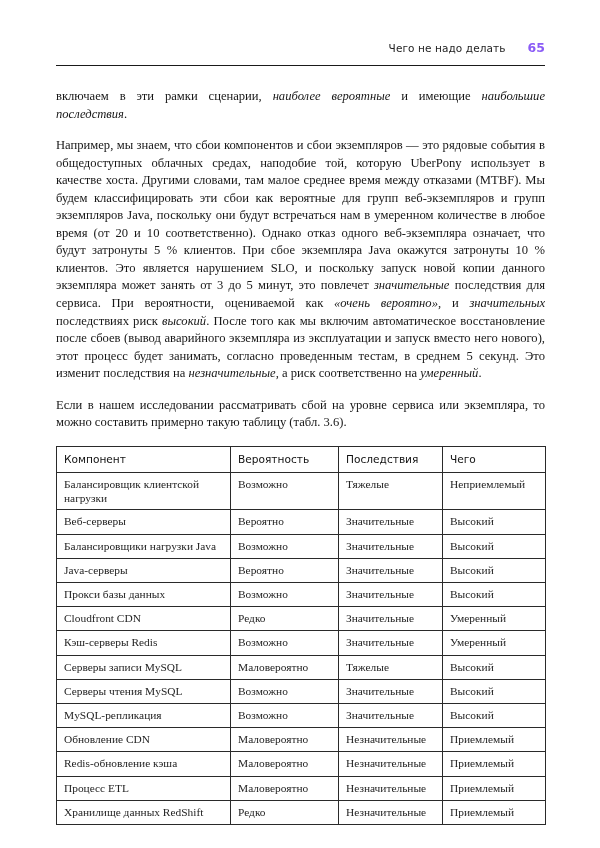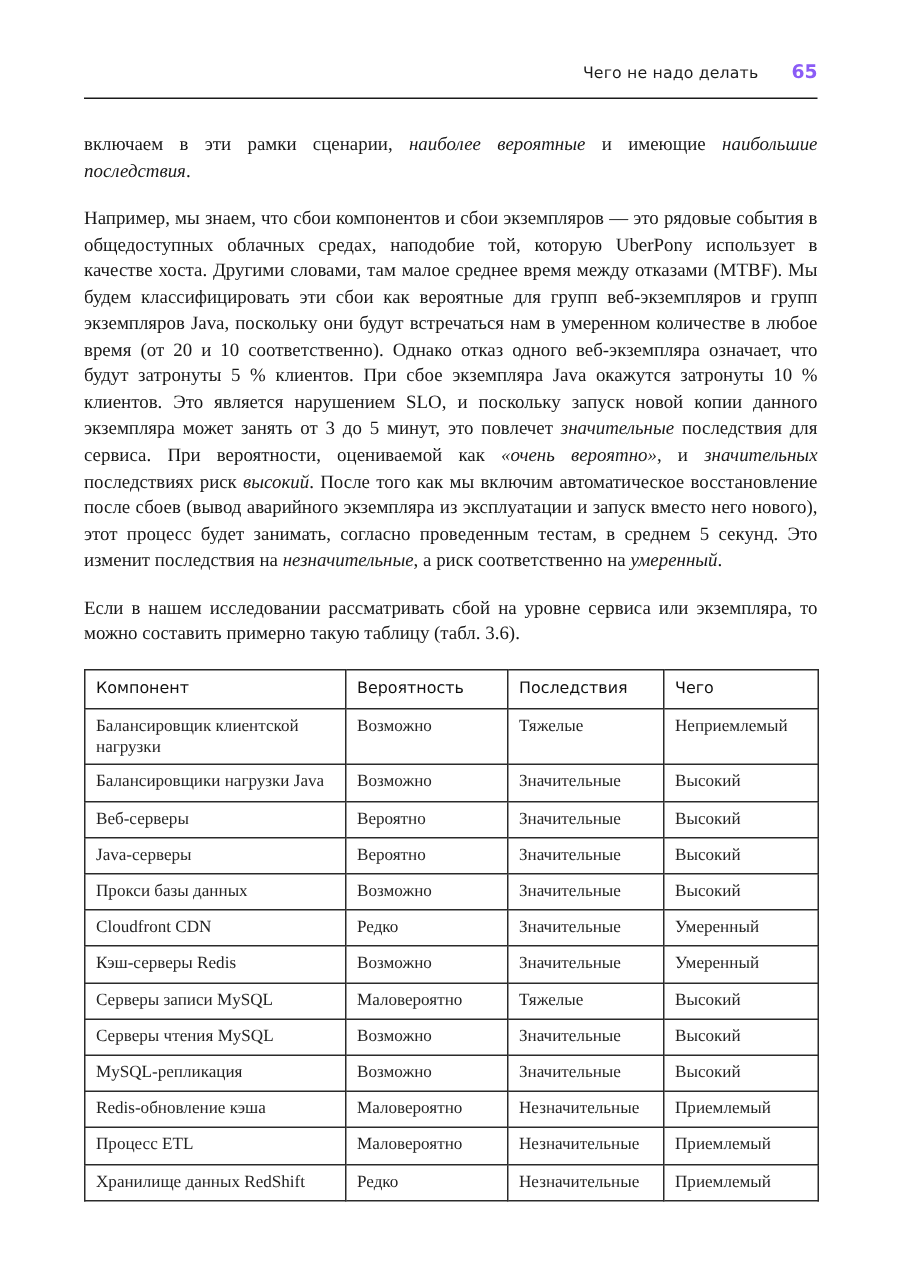--- a/index.html
+++ b/index.html
@@ -176,32 +176,32 @@
         </tr>
       </thead>
       <tbody>
           <tr class="tall">
             <td>Балансировщик клиентской нагрузки</td>
             <td>Возможно</td>
             <td>Тяжелые</td>
             <td>Неприемлемый</td>
           </tr>
           <tr>
-            <td>Балансировщики нагрузки Java</td>
-            <td>Возможно</td>
-            <td>Значительные</td>
-            <td>Высокий</td>
-          </tr>
-          <tr>
             <td>Веб-серверы</td>
             <td>Вероятно</td>
             <td>Значительные</td>
             <td>Высокий</td>
           </tr>
           <tr>
+            <td>Балансировщики нагрузки Java</td>
+            <td>Возможно</td>
+            <td>Значительные</td>
+            <td>Высокий</td>
+          </tr>
+          <tr>
             <td>Java-серверы</td>
             <td>Вероятно</td>
             <td>Значительные</td>
             <td>Высокий</td>
           </tr>
           <tr>
             <td>Прокси базы данных</td>
             <td>Возможно</td>
             <td>Значительные</td>
             <td>Высокий</td>
@@ -230,20 +230,26 @@
             <td>Значительные</td>
             <td>Высокий</td>
           </tr>
           <tr>
             <td>MySQL-репликация</td>
             <td>Возможно</td>
             <td>Значительные</td>
             <td>Высокий</td>
           </tr>
           <tr>
+            <td>Обновление CDN</td>
+            <td>Маловероятно</td>
+            <td>Незначительные</td>
+            <td>Приемлемый</td>
+          </tr>
+          <tr>
             <td>Redis-обновление кэша</td>
             <td>Маловероятно</td>
             <td>Незначительные</td>
             <td>Приемлемый</td>
           </tr>
           <tr>
             <td>Процесс ETL</td>
             <td>Маловероятно</td>
             <td>Незначительные</td>
             <td>Приемлемый</td>

